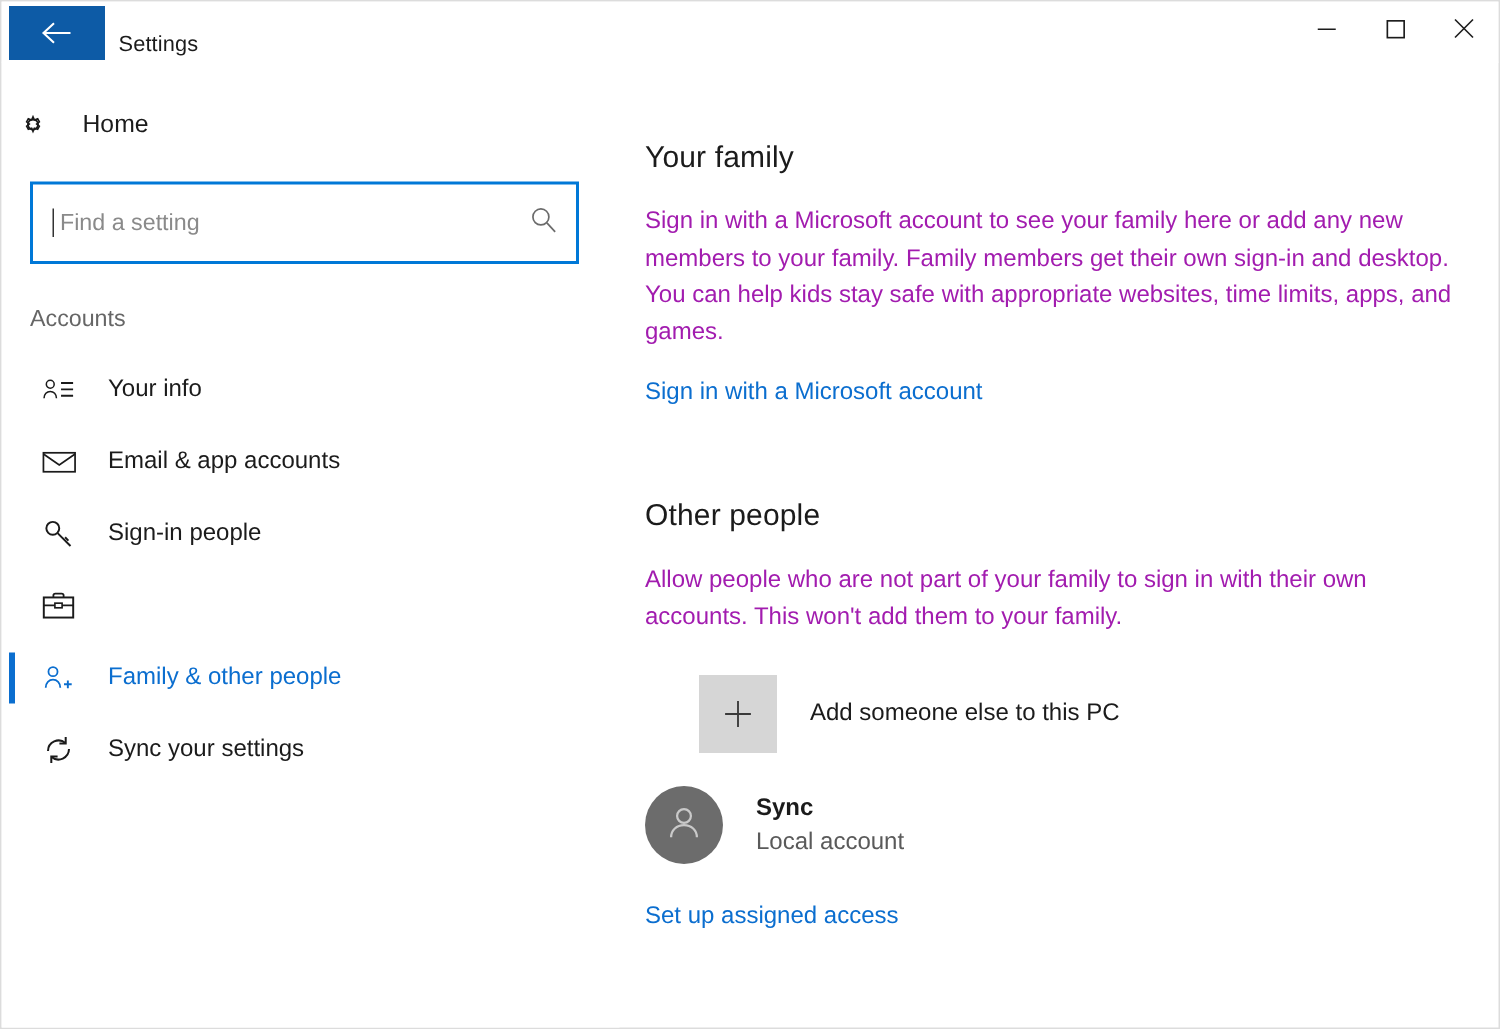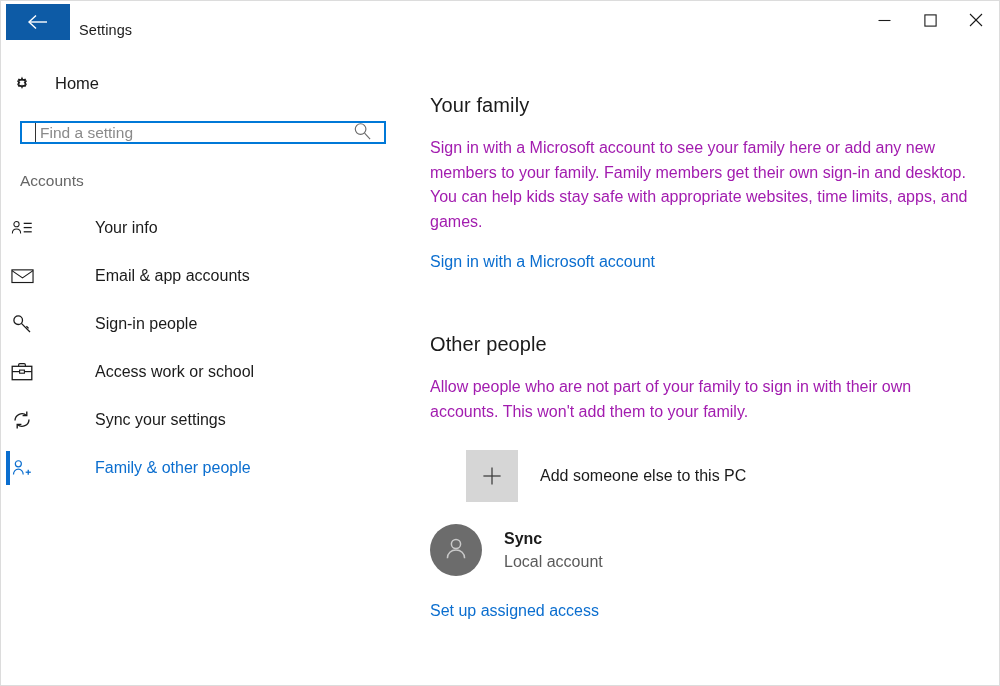--- a/index.html
+++ b/index.html
@@ -98,21 +98,21 @@
   }
   .home-label {
     font-size: 16.5px;
     color: #1b1b1b;
     margin-left: 14px;
   }
 
   .search-wrap {
     margin: 18px 0 0 19px;
     width: 366px;
-    height: 23px;
+    height: 55px;
     border: 2px solid #0078d7;
     background: #ffffff;
     display: flex;
     align-items: center;
     position: relative;
     cursor: text;
   }
   .caret {
     width: 1px;
     height: 19px;
@@ -140,23 +140,22 @@
   }
 
   .nav {
     margin-top: 14px;
   }
   .nav-item {
     position: relative;
     display: flex;
     align-items: center;
     height: 48px;
-    padding-left: 10px;
-    cursor: pointer;
-    gap: 40px;
+    padding-left: 27px;
+    cursor: pointer;
   }
   .nav-item .ico {
     width: 30px;
     display: flex;
     align-items: center;
     justify-content: flex-start;
     flex: 0 0 30px;
   }
   .nav-item .label {
     font-size: 16px;
@@ -369,45 +368,44 @@
 
         <div class="nav-item">
           <span class="ico">
             <svg width="22" height="20" viewBox="0 0 22 20">
               <path d="M7.6 4.2V2.9c0-.7.6-1.2 1.3-1.2h4.2c.7 0 1.3.5 1.3 1.2v1.3" fill="none" stroke="#1b1b1b" stroke-width="1.2"></path>
               <rect x="1.2" y="4.3" width="19.6" height="13.4" fill="none" stroke="#1b1b1b" stroke-width="1.3"></rect>
               <line x1="1.2" y1="9.6" x2="20.8" y2="9.6" stroke="#1b1b1b" stroke-width="1.2"></line>
               <rect x="8.6" y="8.1" width="4.8" height="3.1" fill="#ffffff" stroke="#1b1b1b" stroke-width="1.1"></rect>
             </svg>
           </span>
-          <span class="label">Access work or school</span>
+        </div>
+
+        <div class="nav-item selected">
+          <span class="ico">
+            <svg width="22" height="20" viewBox="0 0 24 20">
+              <circle cx="8" cy="5.4" r="3.3" fill="none" stroke="#0b6ecf" stroke-width="1.3"></circle>
+              <path d="M2.7 17c0-3.5 2.4-5.8 5.3-5.8s5.3 2.3 5.3 5.8" fill="none" stroke="#0b6ecf" stroke-width="1.3"></path>
+              <line x1="16" y1="14.6" x2="21.6" y2="14.6" stroke="#0b6ecf" stroke-width="1.4"></line>
+              <line x1="18.8" y1="11.8" x2="18.8" y2="17.4" stroke="#0b6ecf" stroke-width="1.4"></line>
+            </svg>
+          </span>
+          <span class="label">Family &amp; other people</span>
         </div>
 
         <div class="nav-item">
           <span class="ico">
             <svg width="22" height="22" viewBox="0 0 22 22">
               <path d="M4 11.6a7 7 0 0 1 11.6-5.2" fill="none" stroke="#1b1b1b" stroke-width="1.35"></path>
               <path d="M18 10.4a7 7 0 0 1-11.6 5.2" fill="none" stroke="#1b1b1b" stroke-width="1.35"></path>
               <polyline points="15.8,2.4 15.8,6.6 11.6,6.6" fill="none" stroke="#1b1b1b" stroke-width="1.35"></polyline>
               <polyline points="6.2,19.6 6.2,15.4 10.4,15.4" fill="none" stroke="#1b1b1b" stroke-width="1.35"></polyline>
             </svg>
           </span>
           <span class="label">Sync your settings</span>
-        </div>
-
-        <div class="nav-item selected">
-          <span class="ico">
-            <svg width="22" height="20" viewBox="0 0 24 20">
-              <circle cx="8" cy="5.4" r="3.3" fill="none" stroke="#0b6ecf" stroke-width="1.3"></circle>
-              <path d="M2.7 17c0-3.5 2.4-5.8 5.3-5.8s5.3 2.3 5.3 5.8" fill="none" stroke="#0b6ecf" stroke-width="1.3"></path>
-              <line x1="16" y1="14.6" x2="21.6" y2="14.6" stroke="#0b6ecf" stroke-width="1.4"></line>
-              <line x1="18.8" y1="11.8" x2="18.8" y2="17.4" stroke="#0b6ecf" stroke-width="1.4"></line>
-            </svg>
-          </span>
-          <span class="label">Family &amp; other people</span>
         </div>
 
       </div>
     </div>
 
     <div class="main">
 
       <h1 class="h1">Your family</h1>
       <p class="para">Sign in with a Microsoft account to see your family here or add any new members to your family. Family members get their own sign-in and desktop. You can help kids stay safe with appropriate websites, time limits, apps, and games.</p>
       <a class="link">Sign in with a Microsoft account</a>

